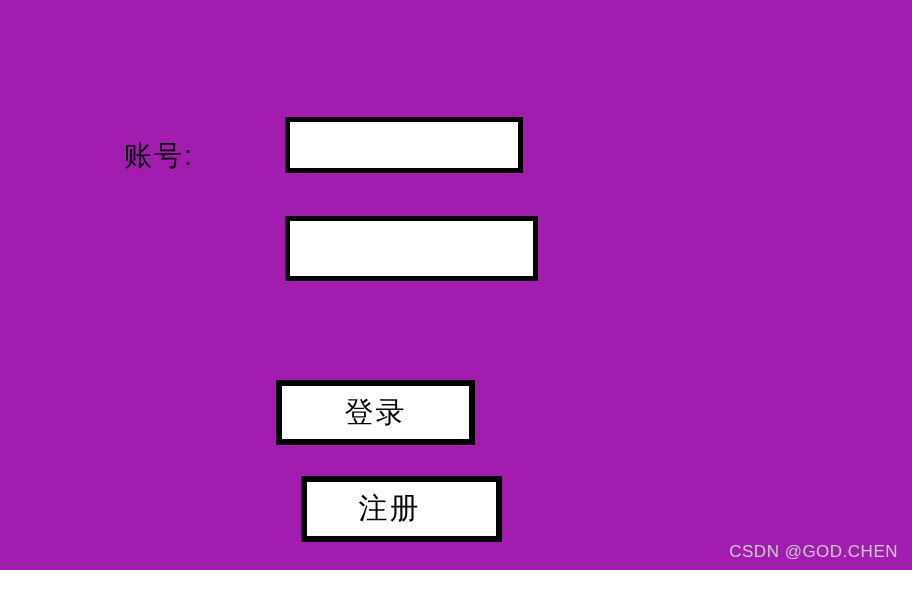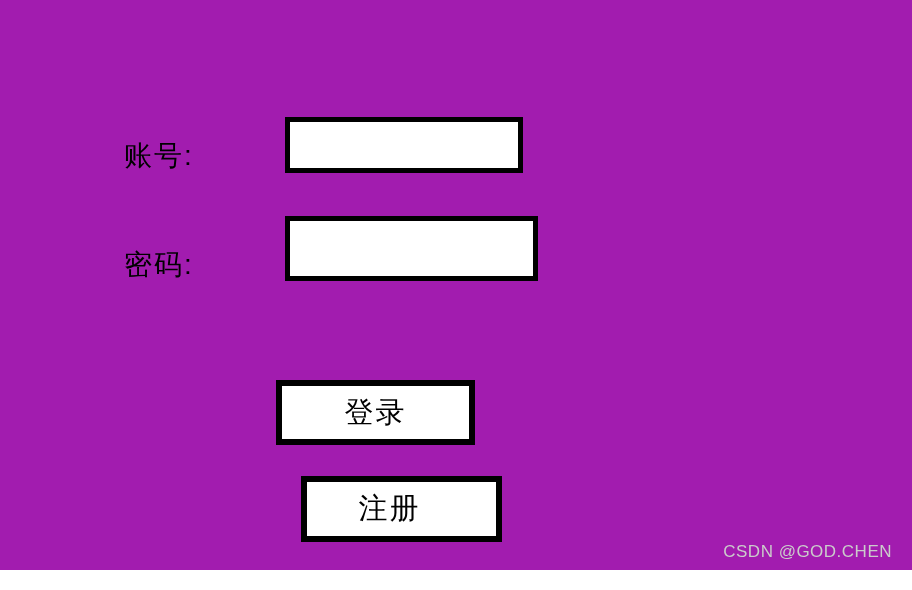--- a/index.html
+++ b/index.html
@@ -58,39 +58,38 @@
   }
   .btn-login { left: 276px; top: 380px; width: 199px; height: 65px; }
   .btn-register {
     left: 279px; top: 476px; width: 201px; height: 66px;
     padding-right: 30px; 
     margin-left: 22px;
   }
 
   .watermark {
     position: absolute;
-    right: 20px;
+    right: 14px;
     bottom: 8px;
     color: #cbcbcb;
     font-size: 17px;
     letter-spacing: 0.5px;
     white-space: nowrap;
     user-select: none;
   }
 </style>
 </head>
 <body>
 
 <div class="screen">
 
   <span class="field-label label-account">账号:</span>
 
   <input class="text-box input-account" type="text" value="" style="">
 
-  <span class="field-label label-password">密码:</span>
 
   <input class="text-box input-password" type="text" value="" style="">
 
   <button class="form-button btn-login">登录</button>
 
   <button class="form-button btn-register">注册</button>
 
   <span class="watermark">CSDN @GOD.CHEN</span>
 
 </div>

